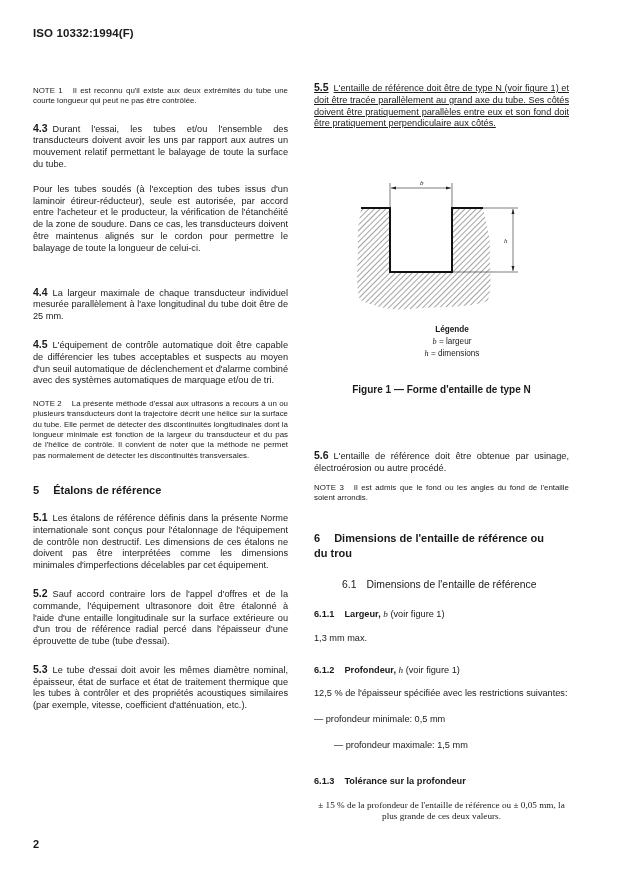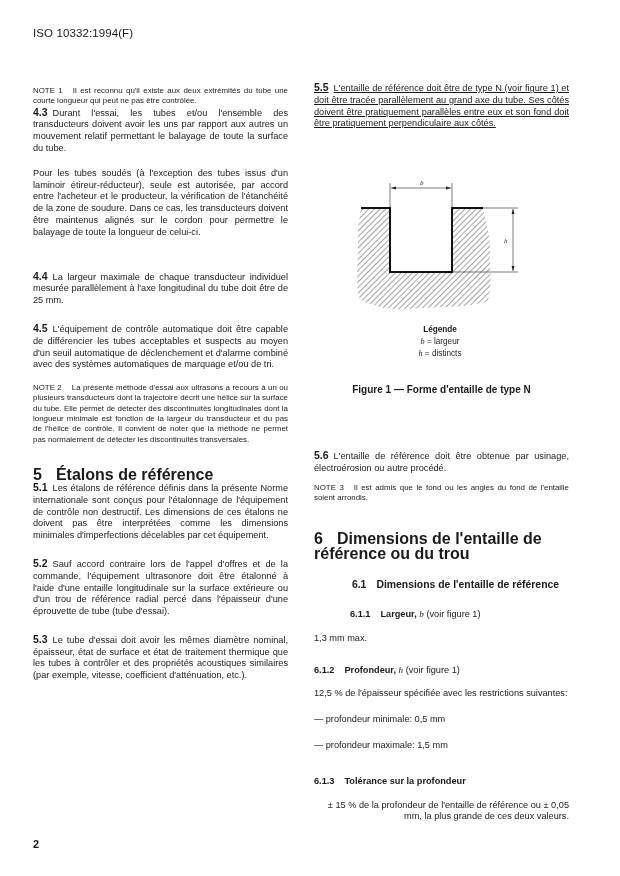--- a/index.html
+++ b/index.html
@@ -1,64 +1,64 @@
 <!DOCTYPE html>
 <html><head>
 <meta charset="utf-8">
 <style>
   html, body { margin: 0; padding: 0; background: #ffffff; }
   body { width: 620px; height: 876px; position: relative; overflow: hidden;
          font-family: "Liberation Sans", "DejaVu Sans", sans-serif; color: #1a1a1a; }
   .abs { position: absolute; }
-  .header { left: 33px; top: 27px; font-size: 11.5px; font-weight: normal; letter-spacing: 0.1px; }
+  .header { left: 33px; top: 27px; font-size: 11.5px; font-weight: bold; letter-spacing: 0.1px; }
   .col { position: absolute; width: 255px; font-size: 9.2px; line-height: 11.8px; text-align: justify; }
   .col p { margin: 0; }
   .num { font-weight: bold; font-size: 10.5px; margin-right: 5px; }
   .note { font-size: 7.9px; line-height: 10.3px; text-align: justify; }
   .note .lbl { margin-right: 10px; }
-  .h1 { font-weight: bold; font-size: 16px; line-height: 15px; text-align: left; }
+  .h1 { font-weight: bold; font-size: 11px; line-height: 15px; text-align: left; }
   .h1 .n { margin-right: 14px; }
-  .h2 { font-weight: bold; font-size: 10.4px; text-align: center; padding-left: 28px; }
+  .h2 { font-weight: normal; font-size: 10.4px; text-align: left; padding-left: 28px; }
   .h2 .n { margin-right: 10px; }
   .h3 { font-size: 9.2px; text-align: left; }
   .h3 .n { font-weight: bold; margin-right: 10px; }
   .h3 .t { font-weight: bold; }
   .it { font-family: "Liberation Serif", serif; font-style: italic; }
   .dash { text-align: left; }
   .legend { text-align: center; font-size: 8.2px; line-height: 12px; }
   .legend .lt { font-weight: bold; }
   .figcap { text-align: center; font-size: 10px; font-weight: bold; }
   .pagenum { left: 33px; top: 838px; font-size: 11px; font-weight: bold; }
 </style>
 </head>
 <body>
 
 <div class="abs header">ISO 10332:1994(F)</div>
 
 <div class="col" style="left:33px; top:86px;">
   <p class="note">
     <span class="lbl">NOTE 1</span><span>Il est reconnu qu'il existe aux deux extrémités du tube une courte longueur qui peut ne pas être contrôlée.</span>
   </p>
-  <p style="">
+  <p style="margin-top:16px;">
     <span class="num">4.3</span><span>Durant l'essai, les tubes et/ou l'ensemble des transducteurs doivent avoir les uns par rapport aux autres un mouvement relatif permettant le balayage de toute la surface du tube.</span>
   </p>
   <p style="margin-top:13px;">Pour les tubes soudés (à l'exception des tubes issus d'un laminoir étireur-réducteur), seule est autorisée, par accord entre l'acheteur et le producteur, la vérification de l'étanchéité de la zone de soudure. Dans ce cas, les transducteurs doivent être maintenus alignés sur le cordon pour permettre le balayage de toute la longueur de celui-ci.</p>
   <p style="margin-top:32px;">
     <span class="num">4.4</span><span>La largeur maximale de chaque transducteur individuel mesurée parallèlement à l'axe longitudinal du tube doit être de 25 mm.</span>
   </p>
   <p style="margin-top:16px;">
     <span class="num">4.5</span><span>L'équipement de contrôle automatique doit être capable de différencier les tubes acceptables et suspects au moyen d'un seuil automatique de déclenchement et d'alarme combiné avec des systèmes automatiques de marquage et/ou de tri.</span>
   </p>
   <p class="note" style="margin-top:12px;">
     <span class="lbl">NOTE 2</span><span>La présente méthode d'essai aux ultrasons a recours à un ou plusieurs transducteurs dont la trajectoire décrit une hélice sur la surface du tube. Elle permet de détecter des discontinuités longitudinales dont la longueur minimale est fonction de la largeur du transducteur et du pas de l'hélice de contrôle. Il convient de noter que la méthode ne permet pas normalement de détecter les discontinuités transversales.</span>
   </p>
   <p class="h1" style="margin-top:22px;">
     <span class="n">5</span><span>Étalons de référence</span>
   </p>
-  <p style="">
+  <p style="margin-top:14px;">
     <span class="num">5.1</span><span>Les étalons de référence définis dans la présente Norme internationale sont conçus pour l'étalonnage de l'équipement de contrôle non destructif. Les dimensions de ces étalons ne doivent pas être interprétées comme les dimensions minimales d'imperfections décelables par cet équipement.</span>
   </p>
   <p style="margin-top:16px;">
     <span class="num">5.2</span><span>Sauf accord contraire lors de l'appel d'offres et de la commande, l'équipement ultrasonore doit être étalonné à l'aide d'une entaille longitudinale sur la surface extérieure ou d'un trou de référence radial percé dans l'épaisseur d'une éprouvette de tube (tube d'essai).</span>
   </p>
   <p style="margin-top:16px;">
     <span class="num">5.3</span><span>Le tube d'essai doit avoir les mêmes diamètre nominal, épaisseur, état de surface et état de traitement thermique que les tubes à contrôler et des propriétés acoustiques similaires (par exemple, vitesse, coefficient d'atténuation, etc.).</span>
   </p>
 </div>
 
@@ -89,59 +89,59 @@
   <text x="420" y="185" font-size="7" font-style="italic" font-family="Liberation Serif, serif" fill="#222">b</text>
 
   <line x1="483" y1="208" x2="518" y2="208" stroke="#222" stroke-width="0.6"></line>
   <line x1="452" y1="272" x2="518" y2="272" stroke="#222" stroke-width="0.6"></line>
   <line x1="513" y1="209" x2="513" y2="271" stroke="#222" stroke-width="0.6"></line>
   <polygon points="513,209 511.5,214 514.5,214" fill="#222"></polygon>
   <polygon points="513,271 511.5,266 514.5,266" fill="#222"></polygon>
   <text x="504" y="243" font-size="7" font-style="italic" font-family="Liberation Serif, serif" fill="#222">h</text>
 </svg>
 
-<div class="abs legend" style="left:360px; top:324px; width:160px;">
+<div class="abs legend" style="left:372px; top:324px; width:160px;">
   <div class="lt">Légende</div>
   <div>
     <span class="it">b</span>
     <span>= largeur</span>
   </div>
   <div>
     <span class="it">h</span>
-    <span>= distincts</span>
+    <span>= dimensions</span>
   </div>
 </div>
 <div class="abs figcap" style="left:314px; top:384px; width:255px;">Figure 1 — Forme d'entaille de type N</div>
 
 <div class="col" style="left:314px; top:450px;">
   <p>
     <span class="num">5.6</span><span>L'entaille de référence doit être obtenue par usinage, électroérosion ou autre procédé.</span>
   </p>
   <p class="note" style="margin-top:8px;">
     <span class="lbl">NOTE 3</span><span>Il est admis que le fond ou les angles du fond de l'entaille soient arrondis.</span>
   </p>
   <p class="h1" style="margin-top:28px; padding-right:10px;">
     <span class="n">6</span><span>Dimensions de l'entaille de référence ou du trou</span>
   </p>
   <p class="h2" style="margin-top:18px;">
     <span class="n">6.1</span><span>Dimensions de l'entaille de référence</span>
   </p>
-  <p class="h3" style="margin-top:18px;margin-left:36px;">
+  <p class="h3" style="margin-top:18px;">
     <span class="n">6.1.1</span><span class="t">Largeur,</span>
     <span class="it">b</span>
     <span>(voir figure 1)</span>
   </p>
   <p style="margin-top:12px;">1,3 mm max.</p>
   <p class="h3" style="margin-top:20px;">
     <span class="n">6.1.2</span><span class="t">Profondeur,</span>
     <span class="it">h</span>
     <span>(voir figure 1)</span>
   </p>
   <p style="margin-top:12px;">12,5 % de l'épaisseur spécifiée avec les restrictions suivantes:</p>
   <p class="dash" style="margin-top:14px;">— profondeur minimale: 0,5 mm</p>
-  <p class="dash" style="margin-top:14px;">— profondeur maximale: 1,5 mm</p>
+  <p class="dash" style="margin-top:14px;margin-left:20px;">— profondeur maximale: 1,5 mm</p>
   <p class="h3" style="margin-top:24px;">
     <span class="n">6.1.3</span><span class="t">Tolérance sur la profondeur</span>
   </p>
-  <p style="margin-top:12px; text-align:right;">± 15 % de la profondeur de l'entaille de référence ou ± 0,05 mm, la plus grande de ces deux valeurs.</p>
+  <p style="margin-top:12px; text-align:center;font-family:Liberation Serif, serif;">± 15 % de la profondeur de l'entaille de référence ou ± 0,05 mm, la plus grande de ces deux valeurs.</p>
 </div>
 
 <div class="abs pagenum">2</div>
 
 </body></html>

